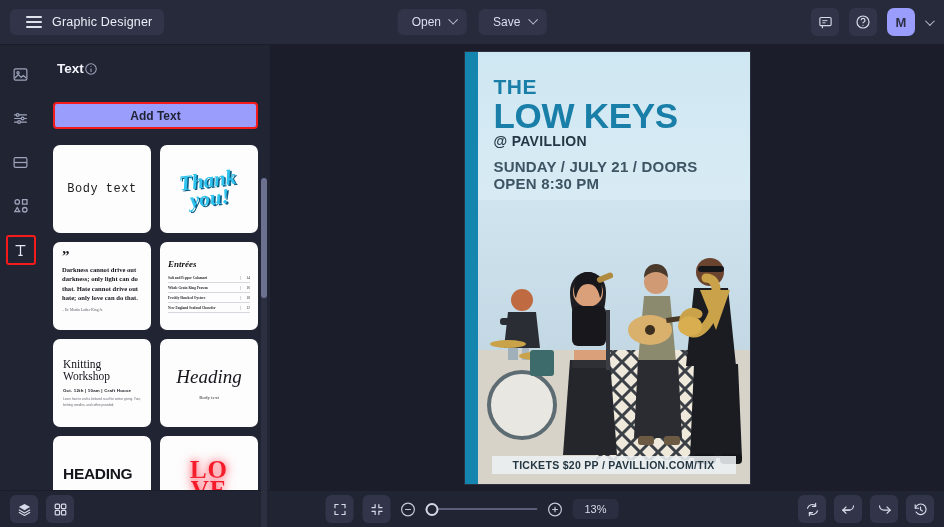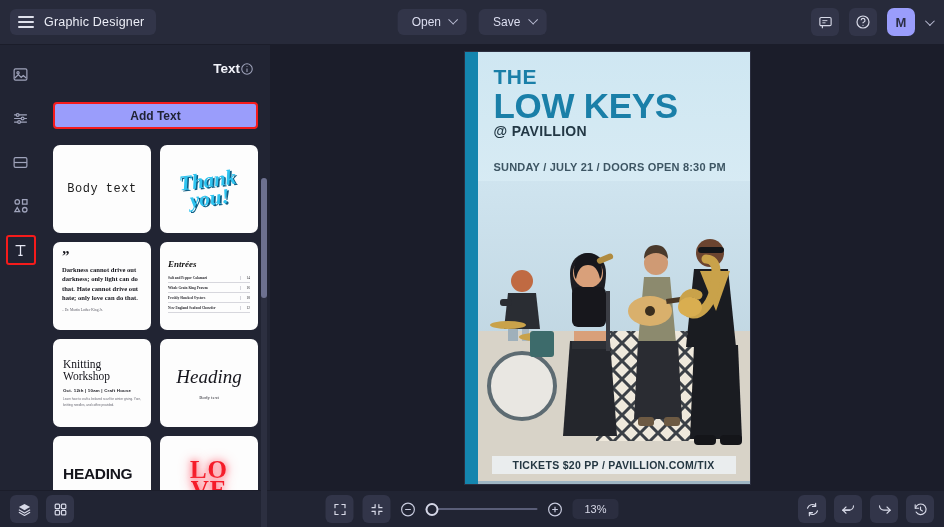--- a/index.html
+++ b/index.html
@@ -17,21 +17,21 @@
     height: 45px; min-height: 45px;
     background: #272a3a;
     display: flex; align-items: center;
     position: relative;
     border-bottom: 1px solid #1b1d2a;
   }
   .tb-left { display: flex; align-items: center; padding-left: 10px; }
   .title-chip {
     display: flex; align-items: center; gap: 10px;
     background: #323549; border-radius: 6px;
-    padding: 6px 12px 6px 8px;
+    padding: 6px 12px 6px 16px;
     justify-content: flex-end;
   }
   .hamburger { width: 16px; height: 12px; display: flex; flex-direction: column; justify-content: space-between; }
   .hamburger i { display: block; height: 1.6px; background: #dfe1ec; border-radius: 1px; }
   .app-title { font-size: 12.5px; color: #eceef7; letter-spacing: .2px; white-space: nowrap; }
 
   .tb-center {
     position: absolute; left: 50%; transform: translateX(-50%);
     display: flex; gap: 12px;
   }
@@ -79,21 +79,21 @@
   }
   .rail-item.active { border: 2.5px solid #f51b1b; border-radius: 3px; }
 
   
   .panel {
     width: 229px; min-width: 229px; background: #212433;
     display: flex; flex-direction: column;
     position: relative;
   }
   .panel-head {
-    display: flex; align-items: center; justify-content: flex-end;
+    display: flex; align-items: center; justify-content: flex-start;
     padding: 16px 16px 10px 16px;
   }
   .panel-title { font-size: 13.5px; font-weight: bold; color: #f2f3fa; }
   .info-ico { cursor: pointer; }
   .add-text-wrap { padding: 16px 12px; }
   .add-text {
     width: 100%; height: 27px;
     background: #9a9dfb; color: #1f2233;
     border: 2.5px solid #f51b1b; border-radius: 4px;
     font-size: 12px; font-family: inherit; font-weight: 600;
@@ -157,25 +157,25 @@
     flex: 1; background: #1b1d2a; position: relative;
     display: flex; align-items: center; justify-content: center;
   }
   .poster {
     width: 285px; height: 432px;
     background: #ffffff; display: flex; position: relative;
     box-shadow: 0 0 0 1px #2c2f40;
   }
   .poster-stripe { width: 13px; background: #1485ae; }
   .poster-main { flex: 1; position: relative; display: flex; flex-direction: column; background: linear-gradient(#cfe7f2, #e9f3f8); }
-  .poster-text { padding: 14px 16px 8px 16px; }
+  .poster-text { padding: 24px 16px 8px 16px; }
   .p-the { color: #1a7fa8; font-size: 21px; font-weight: bold; letter-spacing: .5px; line-height: 1; font-family: "Liberation Sans", sans-serif; }
   .p-band { color: #1a7fa8; font-size: 35px; font-weight: bold; letter-spacing: -.3px; line-height: 1; margin-top: 1px; font-family: "Liberation Sans", sans-serif; }
   .p-venue { color: #233845; font-size: 14px; font-weight: bold; letter-spacing: .3px; margin-top: 0; font-family: "Liberation Sans", sans-serif; }
-  .p-date { color: #3d5563; font-size: 11px; font-weight: bold; letter-spacing: .2px; margin-top: 22px; font-family: "Liberation Sans", sans-serif; }
+  .p-date { color: #3d5563; font-size: 15px; font-weight: bold; letter-spacing: .2px; margin-top: 9px; font-family: "Liberation Sans", sans-serif; }
   .photo { flex: 1; position: relative; overflow: hidden; background: #9fb6c4; }
   .p-tickets {
     position: absolute; left: 14px; right: 14px; bottom: 10px;
     background: rgba(236,240,243,.88); color: #243742;
     font-size: 10.5px; font-weight: bold; letter-spacing: .3px;
     text-align: center; padding: 3px 0; font-family: "Liberation Sans", sans-serif;
   }
 
   
   .bottombar {

